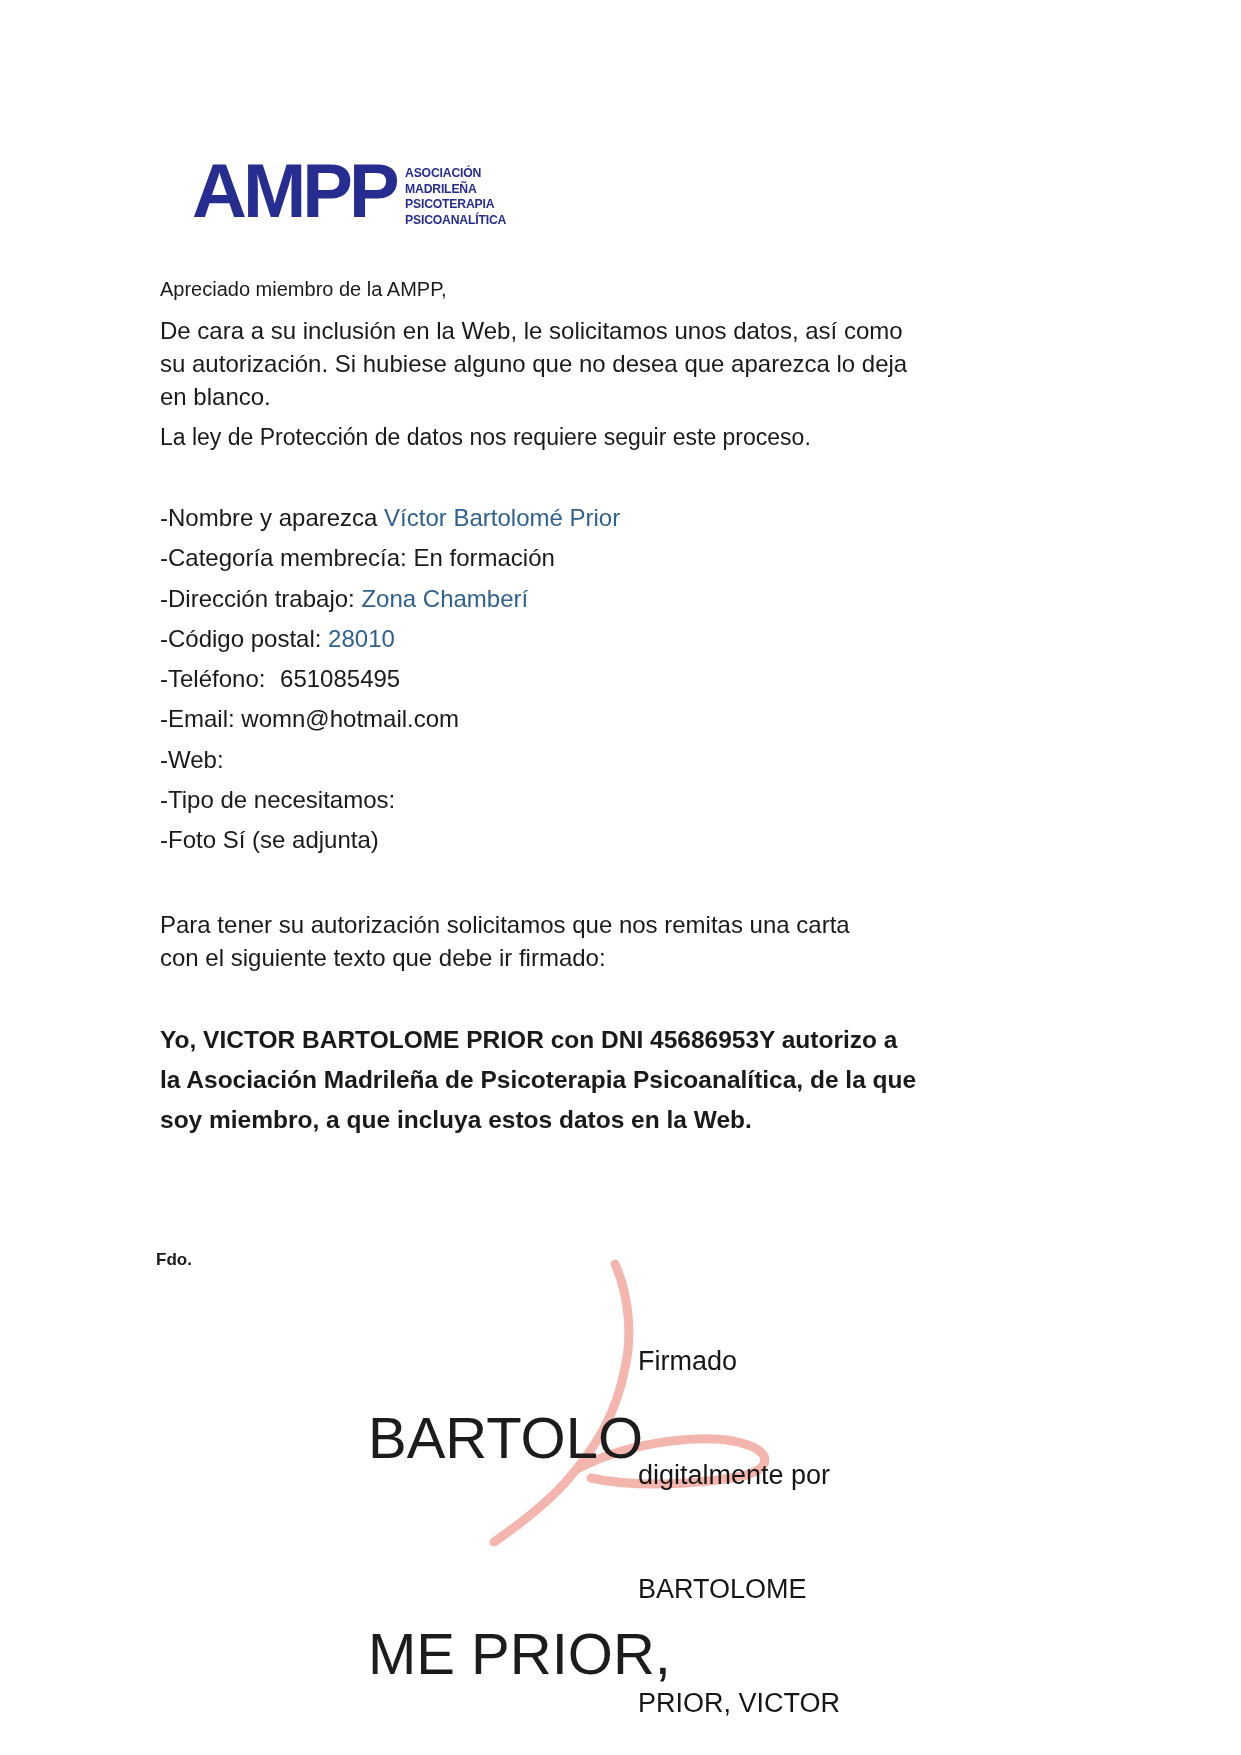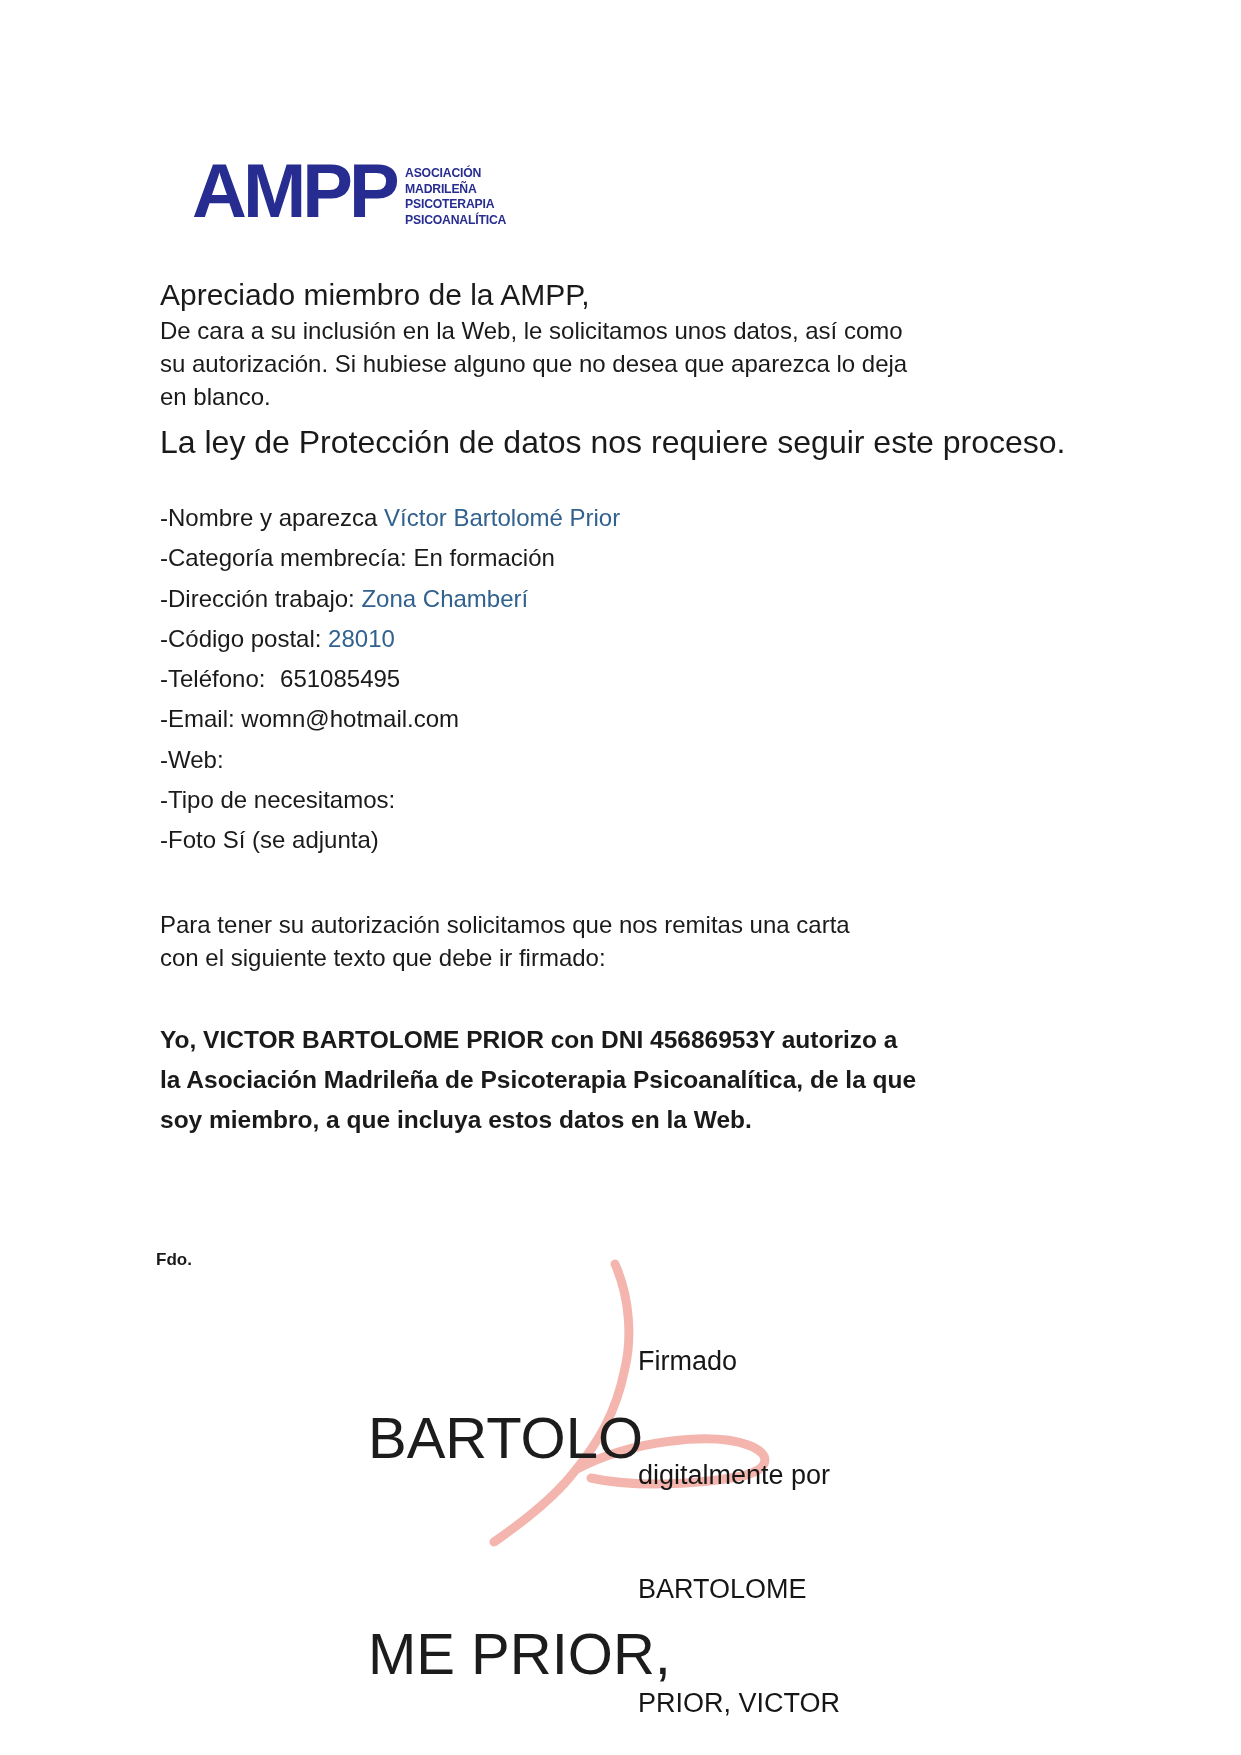--- a/index.html
+++ b/index.html
@@ -27,23 +27,23 @@
   }
   .logo-tagline{
     margin-top:5px;
     font-size:13px;font-weight:bold;line-height:15.5px;letter-spacing:-0.2px;
     color:var(--logo-navy);
     transform:scaleX(.94);transform-origin:left top;
   }
 
   
   .line{white-space:pre;}
-  .greeting{position:absolute;left:160px;top:278px;font-size:30px;}
+  .greeting{position:absolute;left:160px;top:278px;font-size:20px;}
   .intro{position:absolute;left:160px;top:314px;font-size:24px;line-height:33px;}
-  .law{position:absolute;left:160px;top:424px;font-size:32px;}
+  .law{position:absolute;left:160px;top:424px;font-size:23px;}
   .fields{position:absolute;left:160px;top:498px;font-size:24px;}
   .field{line-height:40.3px;white-space:pre;}
   .field .v-blue{color:var(--value-blue);text-align:right;}
   .field .v-gap{margin-left:8px;margin-top:28px;}
   .request{position:absolute;left:160px;top:908px;font-size:24px;line-height:33px;}
   .auth{position:absolute;left:160px;top:1020px;font-size:24.5px;line-height:40px;font-weight:bold;}
   .fdo{position:absolute;left:156px;top:1250px;font-size:17px;font-weight:bold;}
 
   
   .flourish{position:absolute;left:480px;top:1256px;width:310px;height:300px;}

